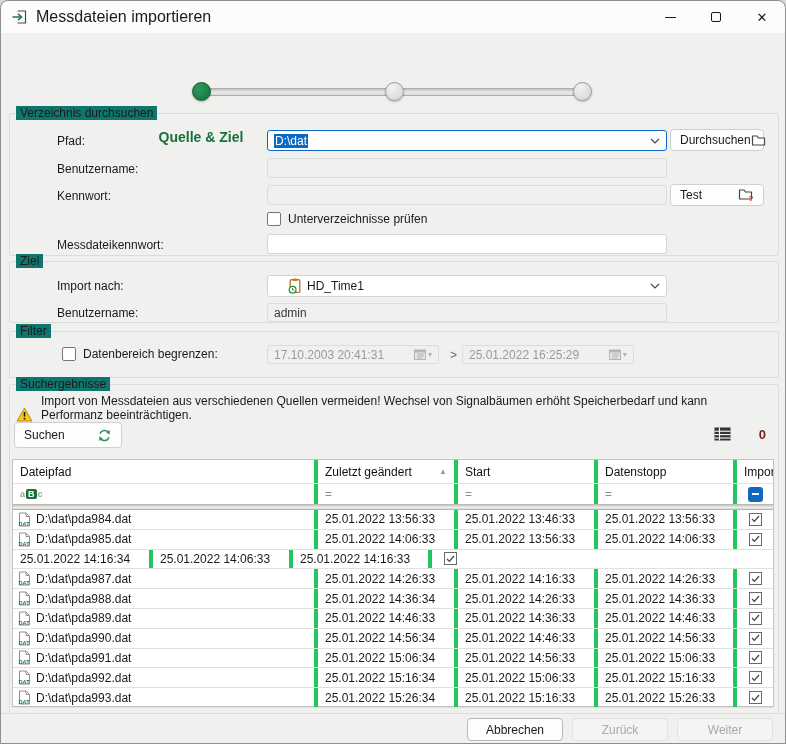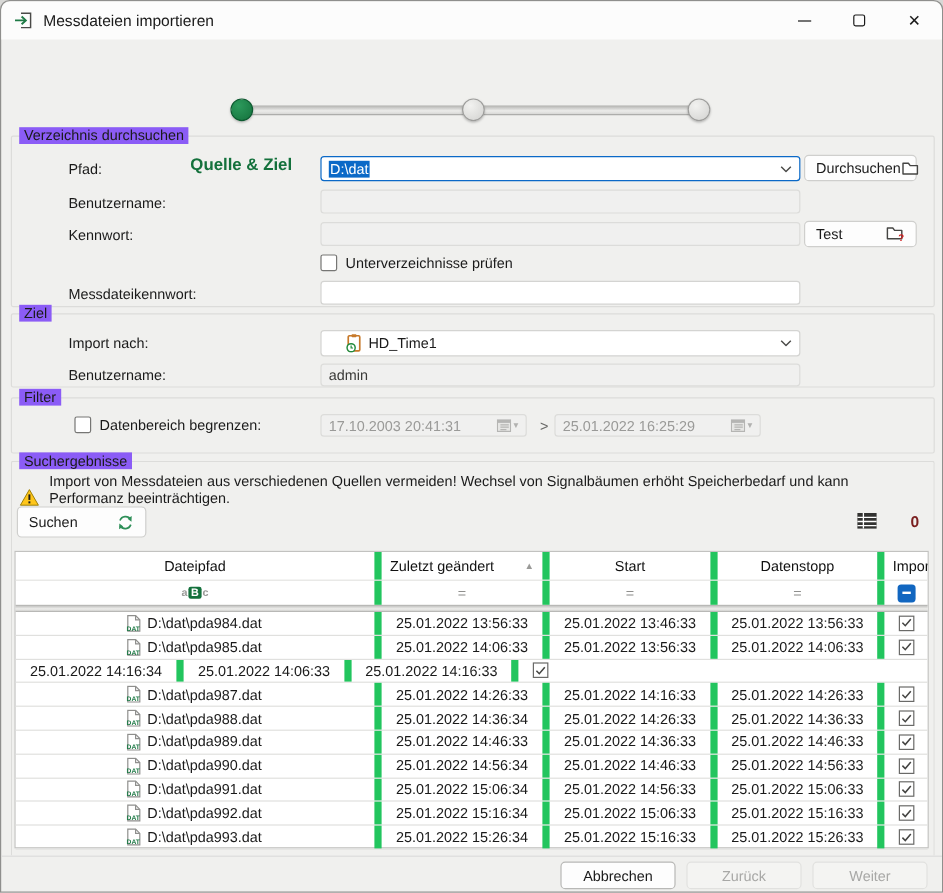--- a/index.html
+++ b/index.html
@@ -6,39 +6,39 @@
   *{box-sizing:border-box;}
   .window{
     position:relative;width:786px;height:744px;background:#f0f0ee;
     border:1px solid #8f8f8d;border-radius:8px 8px 0 0;overflow:hidden;
     font-family:"Liberation Sans", sans-serif;font-size:12px;color:#1a1a1a;
   }
   .abs{position:absolute;}
   
   .titlebar{position:absolute;top:0;left:0;right:0;height:32px;background:#fcfcfc;
     border-radius:8px 8px 0 0;display:flex;align-items:center;padding-left:10px;}
-  .titlebar .title{margin-left:8px;font-size:13px;}
+  .titlebar .title{margin-left:8px;font-size:16px;}
   .caption-buttons{position:absolute;right:0;top:0;height:32px;display:flex;}
   .cap-btn{width:46px;height:32px;display:flex;align-items:center;justify-content:center;cursor:default;}
   .min-glyph{display:block;width:11px;height:1px;background:#1a1a1a;}
   .max-glyph{display:block;width:10px;height:10px;border:1px solid #1a1a1a;border-radius:2px;}
   .close-glyph{font-size:13px;line-height:1;}
   
   .stepper{position:absolute;top:32px;left:0;right:0;height:72px;}
   .step-track{position:absolute;left:197px;top:55px;width:386px;height:8px;border-radius:4px;
     background:linear-gradient(#bfbfbd,#ececea 55%,#d8d8d6);border:1px solid #adadab;}
   .step-node{position:absolute;top:49px;width:19px;height:19px;border-radius:50%;
     background:radial-gradient(circle at 35% 30%,#f2f2f0,#d2d2d0);border:1px solid #9d9d9b;
     box-shadow:0 1px 2px rgba(0,0,0,.25);}
   .step-node.active{background:radial-gradient(circle at 35% 30%,#2c9a5c,var(--accent-green,#14713c));border:1px solid #0d5a30;}
   .step-label{position:absolute;top:96px;width:170px;text-align:center;font-weight:bold;font-size:14px;color:#0a0a0a;}
   .step-label.active{color:var(--accent-green,#14713c);}
   
   .group{position:absolute;left:8px;width:770px;border:1px solid #dcdcda;border-radius:2px;}
-  .legend{position:absolute;top:-8px;left:6px;background:#8b5cf6;padding:0 4px;font-size:12px;white-space:nowrap;}
+  .legend{position:absolute;top:-8px;left:6px;background:#0f766e;padding:0 4px;font-size:12px;white-space:nowrap;}
   .flabel{position:absolute;white-space:nowrap;}
   
   .field{position:absolute;background:#fff;border:1px solid #d4d4d2;border-radius:3px;
     display:flex;align-items:center;padding:0 6px;overflow:hidden;}
   .field.disabled{background:#f0f0ef;border-color:#dcdcda;color:#9a9a98;}
   .combo{justify-content:flex-start;}
   .combo .chev{margin-left:auto;display:flex;align-items:center;}
   .combo.focused{border-color:var(--selection-blue,#0b69c7);}
   .sel-text{background:var(--selection-blue,#0b69c7);color:#fff;padding:0 1px;}
   .btn{position:absolute;background:#fdfdfd;border:1px solid #cfcfcd;border-radius:4px;
@@ -48,21 +48,21 @@
   .btn.centered{justify-content:center;}
   .checkbox{width:14px;height:14px;background:#fff;border:1px solid #767674;border-radius:2px;display:inline-block;}
   .cbrow{position:absolute;display:flex;align-items:center;gap:7px;}
   .datefield .dficons{margin-left:auto;display:flex;align-items:center;gap:2px;color:#b2b2b0;}
   
   .warnrow{position:absolute;display:flex;align-items:flex-end;gap:8px;}
   .count{position:absolute;font-size:13px;color:var(--count-red,#7a1f1f);font-weight:bold;}
   
   .grid{position:absolute;left:2px;top:74px;width:762px;height:248px;background:#fff;border:1px solid #c2c2c0;}
   .thead,.tfilter,.trow{display:flex;}
-  .tc{padding:0 7px;display:flex;align-items:center;border-right:6px solid #22c55e;overflow:hidden;white-space:nowrap;justify-content:center;}
+  .tc{padding:0 7px;display:flex;align-items:center;border-right:4px solid #22c55e;overflow:hidden;white-space:nowrap;}
   .c-path{width:305px;}
   .c-mod{width:140px;}
   .c-start{width:140px;}
   .c-stop{width:139px;}
   .c-imp{width:36px;border-right:none;justify-content:center;}
   .thead{height:24px;border-bottom:1px solid #e4e4e2;}
   .thead .tc{font-size:12px;color:#111;}
   .tfilter{height:20px;}
   .tfilter .tc{color:#8f8f8d;}
   .grid-divider{height:6px;background:linear-gradient(#c6c6c4,#eeeeec 60%,#d4d4d2);border-top:1px solid #b8b8b6;border-bottom:1px solid #b8b8b6;}

